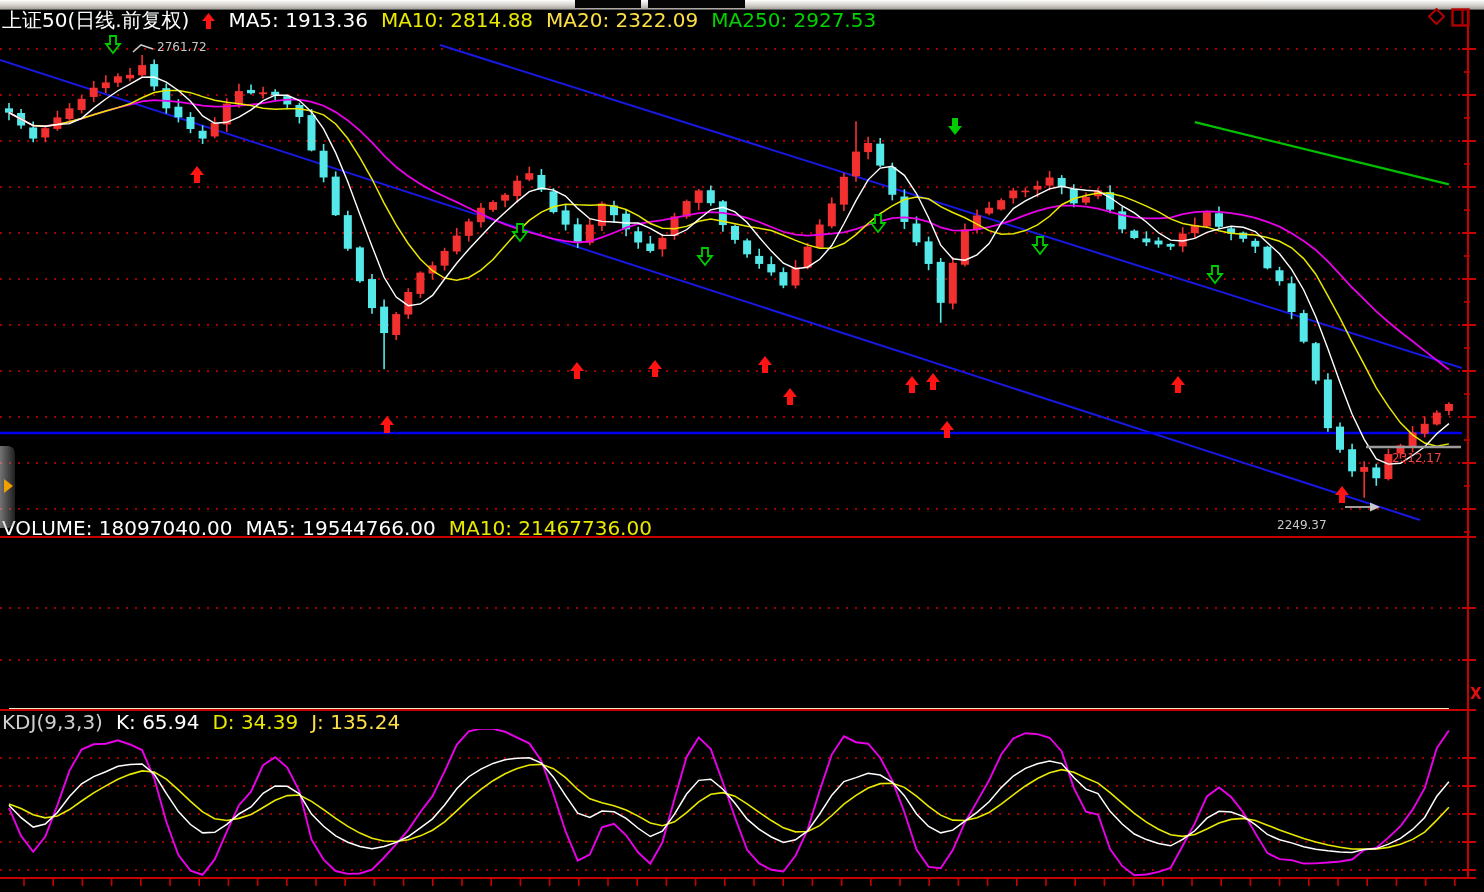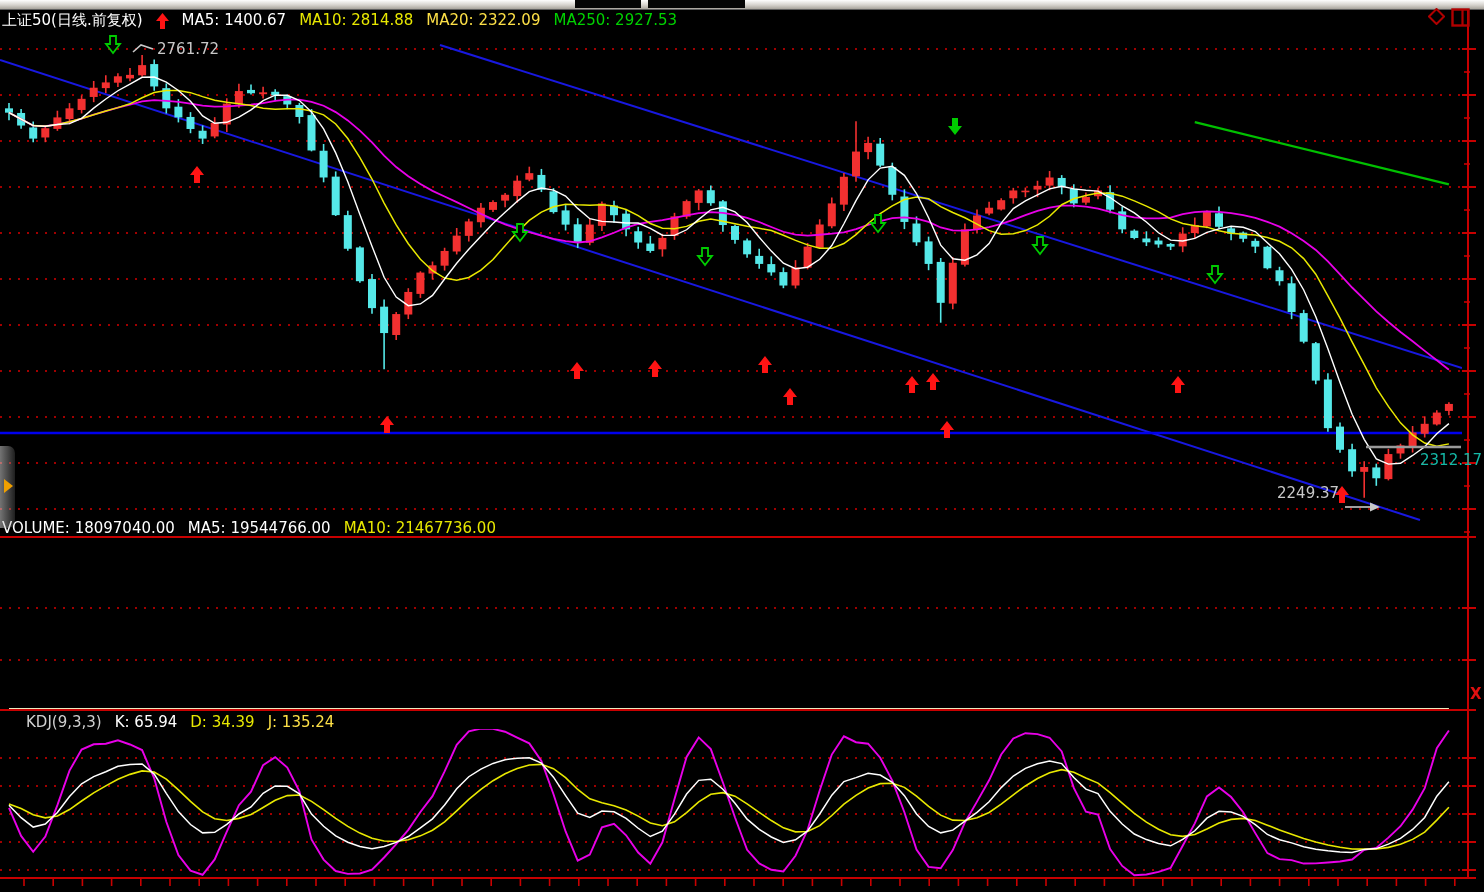--- a/index.html
+++ b/index.html
@@ -6,26 +6,26 @@
   .screen{position:relative;width:1484px;height:892px;background:#000;overflow:hidden;
           font-family:"DejaVu Sans","Liberation Sans",sans-serif;}
   
   .titlebar{position:absolute;top:0;left:0;width:1484px;height:9px;
             background:linear-gradient(#fefefe,#d6d3ce 55%,#a8a49c);border-bottom:1px solid #5f5f5f;}
   .tb-dark{position:absolute;top:0;height:8px;background:#050505;}
   .winicons{position:absolute;top:8px;right:14px;display:flex;gap:6px;z-index:9;}
   .winicons svg{display:block;}
   .close-x{position:absolute;left:1470px;top:685px;color:#e01010;font-size:15px;font-weight:bold;z-index:9;}
   
-  .legendrow{position:absolute;left:2px;display:flex;gap:13px;font-size:15px;line-height:17px;
+  .legendrow{position:absolute;left:2px;display:flex;gap:13px;font-size:20px;line-height:17px;
              white-space:nowrap;z-index:8;letter-spacing:0;}
   .lg-item{display:flex;align-items:center;gap:4px;}
   .c-white{color:#ffffff}.c-gray{color:#d0d0d0}.c-yellow{color:#e8e800}
   .c-magenta{color:#fde047}.c-green{color:#00d200}
-  .ann{position:absolute;font-size:15px;color:#c8c8c8;z-index:8;}
+  .ann{position:absolute;font-size:12px;color:#c8c8c8;z-index:8;}
   
   .handle{position:absolute;left:0;top:446px;width:15px;height:82px;z-index:9;
           background:linear-gradient(90deg,rgba(210,210,210,.55),rgba(120,120,120,.25));
           border-radius:0 7px 7px 0;}
   .handle .tri{position:absolute;left:4px;top:33px;width:0;height:0;
           border-left:9px solid #f0a000;border-top:7px solid transparent;border-bottom:7px solid transparent;}
   svg#chart{position:absolute;left:0;top:0;z-index:1;}
 </style>
 </head>
 <body>
@@ -579,42 +579,42 @@
       </g>
     </svg>
 
   <div class="legendrow" style="top:12px;">
     <span class="c-white">上证50(日线.前复权)</span>
     <span class="lg-item">
       <svg width="13" height="16" viewBox="0 0 13 16">
           <path d="M6.5 0 L13 8 L9 8 L9 16 L4 16 L4 8 L0 8 Z" fill="#ff1414"></path>
         </svg>
     </span>
-    <span class="c-white">MA5: 1400.67</span>
+    <span class="c-white">MA5: 1913.36</span>
     <span class="c-yellow">MA10: 2814.88</span>
     <span class="c-magenta">MA20: 2322.09</span>
     <span class="c-green">MA250: 2927.53</span>
   </div>
 
   <div class="legendrow" style="top:520px;text-align:right;">
     <span class="c-white">VOLUME: 18097040.00</span>
     <span class="c-white">MA5: 19544766.00</span>
     <span class="c-yellow">MA10: 21467736.00</span>
   </div>
 
-  <div class="legendrow" style="top:714px;margin-left:24px;">
+  <div class="legendrow" style="top:714px;">
     <span class="c-gray">KDJ(9,3,3)</span>
     <span class="c-white">K: 65.94</span>
     <span class="c-yellow">D: 34.39</span>
     <span class="c-magenta">J: 135.24</span>
   </div>
 
   <div class="ann" style="left:157px;top:40px;">2761.72</div>
-  <div class="ann" style="left:1392px;top:451px;color:#14b8a6;padding-left:28px;">2312.17</div>
-  <div class="ann" style="left:1277px;top:484px;text-align:right;">2249.37</div>
+  <div class="ann" style="left:1392px;top:451px;color:#ef4444;">2312.17</div>
+  <div class="ann" style="left:1277px;top:518px;text-align:right;">2249.37</div>
 
   <div class="handle">
     <span class="tri"></span>
   </div>
 
   <div class="close-x">X</div>
 
 </div>
 
 </body></html>

